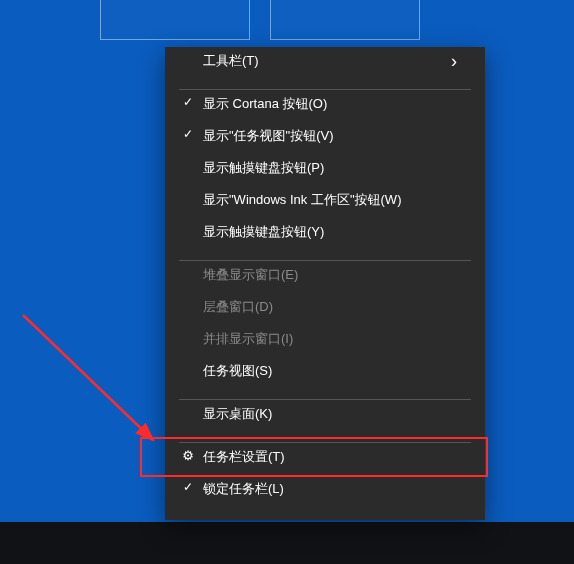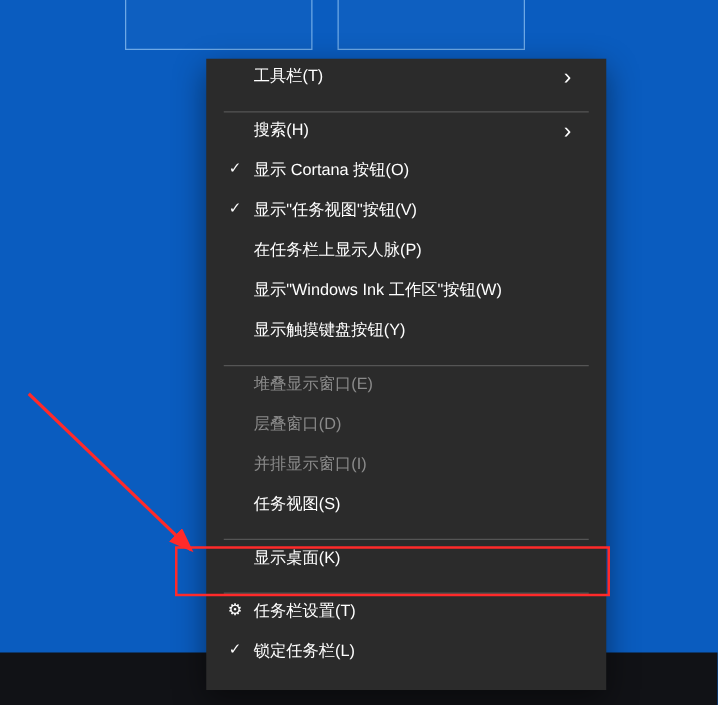--- a/index.html
+++ b/index.html
@@ -96,39 +96,34 @@
 <div class="context-menu">
 
   <div class="menu-item">
     <span class="icon-slot"></span>
     <span class="label">工具栏(T)</span>
     <span class="sub-indicator chev"></span>
   </div>
 
   <div class="sep"></div>
 
-  <div class="menu-item">
-    <span class="icon-slot"></span>
-    <span class="label">搜索(H)</span>
-    <span class="sub-indicator chev"></span>
-  </div>
 
   <div class="menu-item">
     <span class="icon-slot check"></span>
     <span class="label">显示 Cortana 按钮(O)</span>
   </div>
 
   <div class="menu-item">
     <span class="icon-slot check"></span>
     <span class="label">显示"任务视图"按钮(V)</span>
   </div>
 
   <div class="menu-item">
     <span class="icon-slot"></span>
-    <span class="label">在任务栏上显示人脉(P)</span>
+    <span class="label">显示触摸键盘按钮(P)</span>
   </div>
 
   <div class="menu-item">
     <span class="icon-slot"></span>
     <span class="label">显示"Windows Ink 工作区"按钮(W)</span>
   </div>
 
   <div class="menu-item">
     <span class="icon-slot"></span>
     <span class="label">显示触摸键盘按钮(Y)</span>

